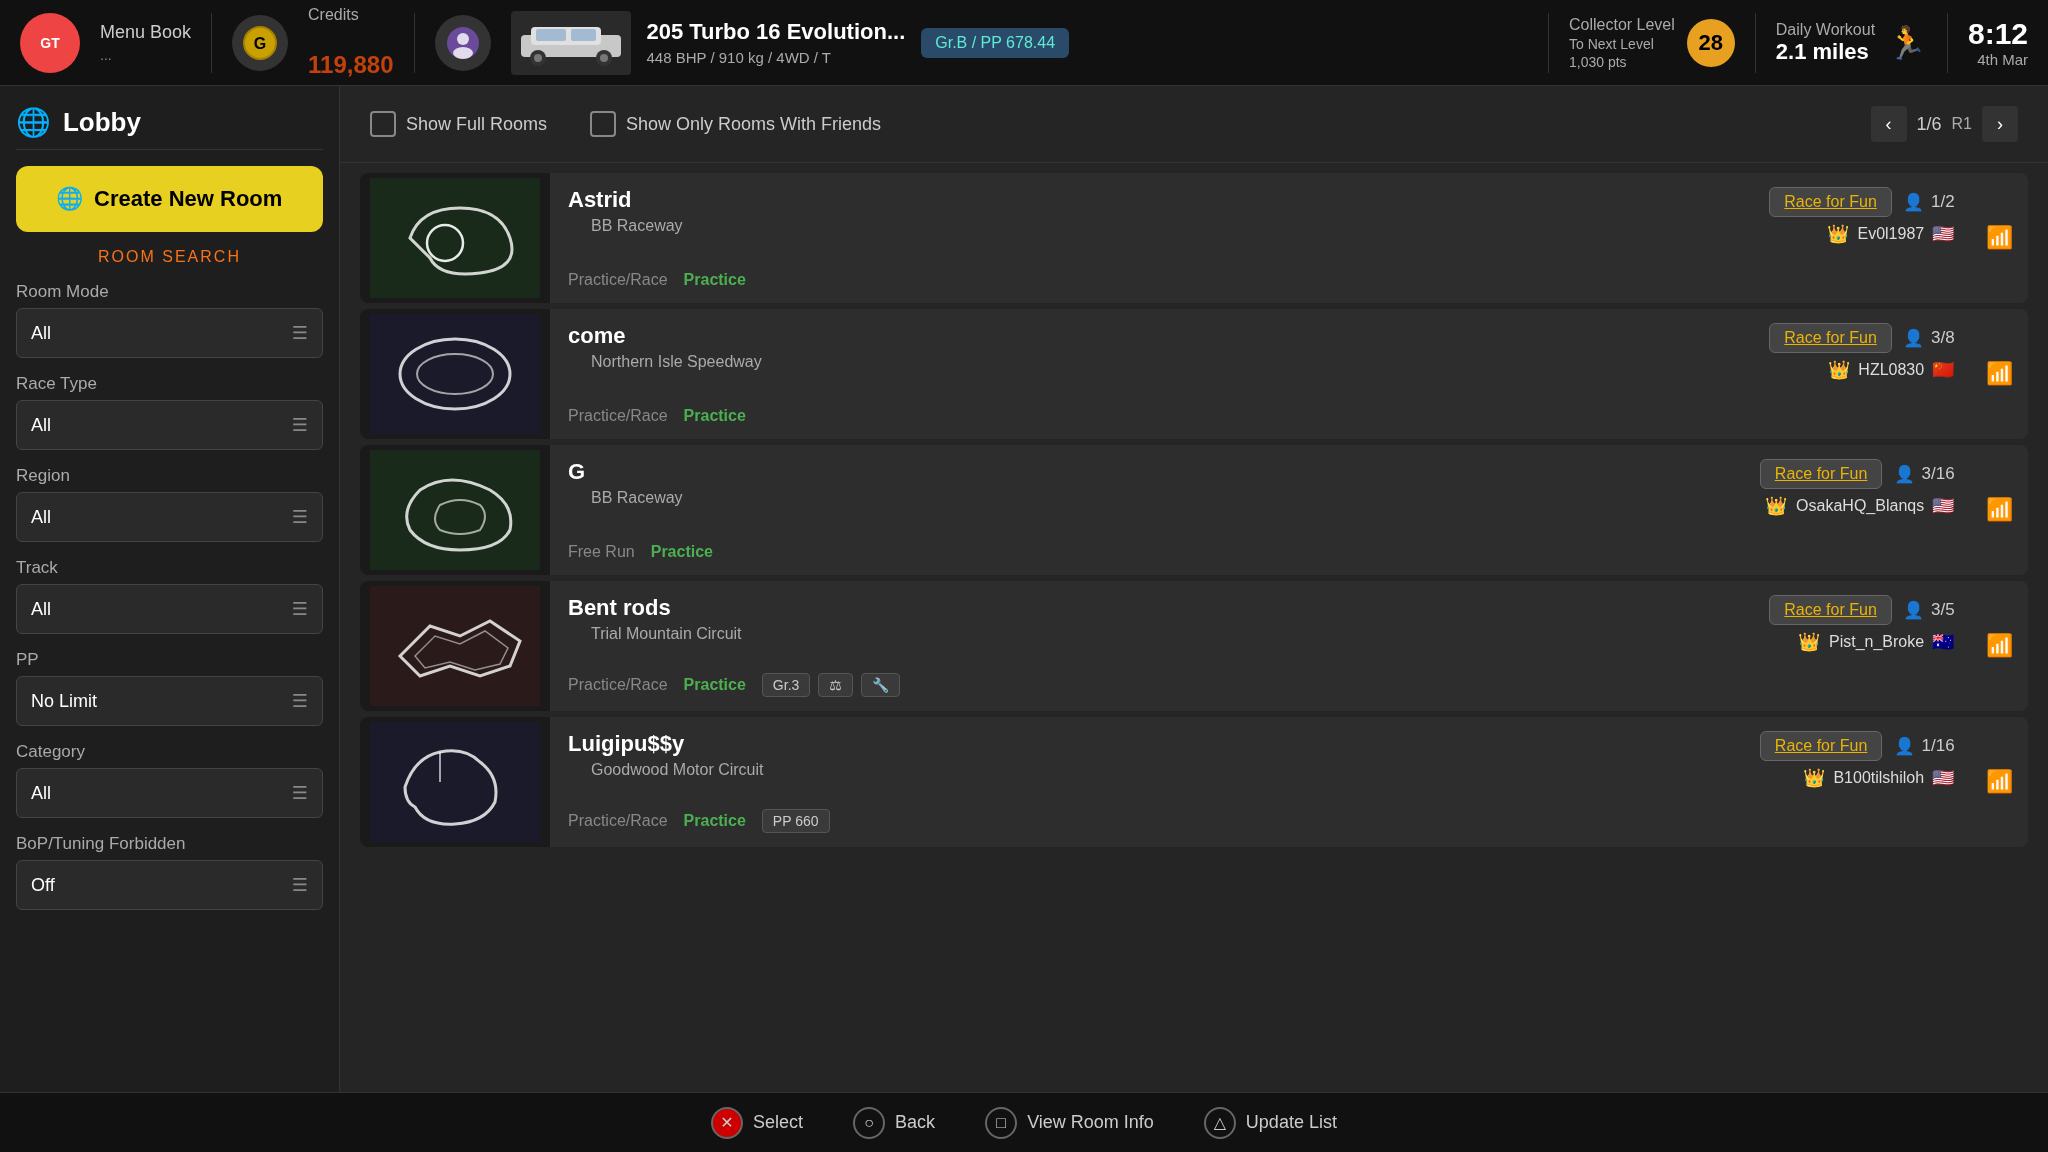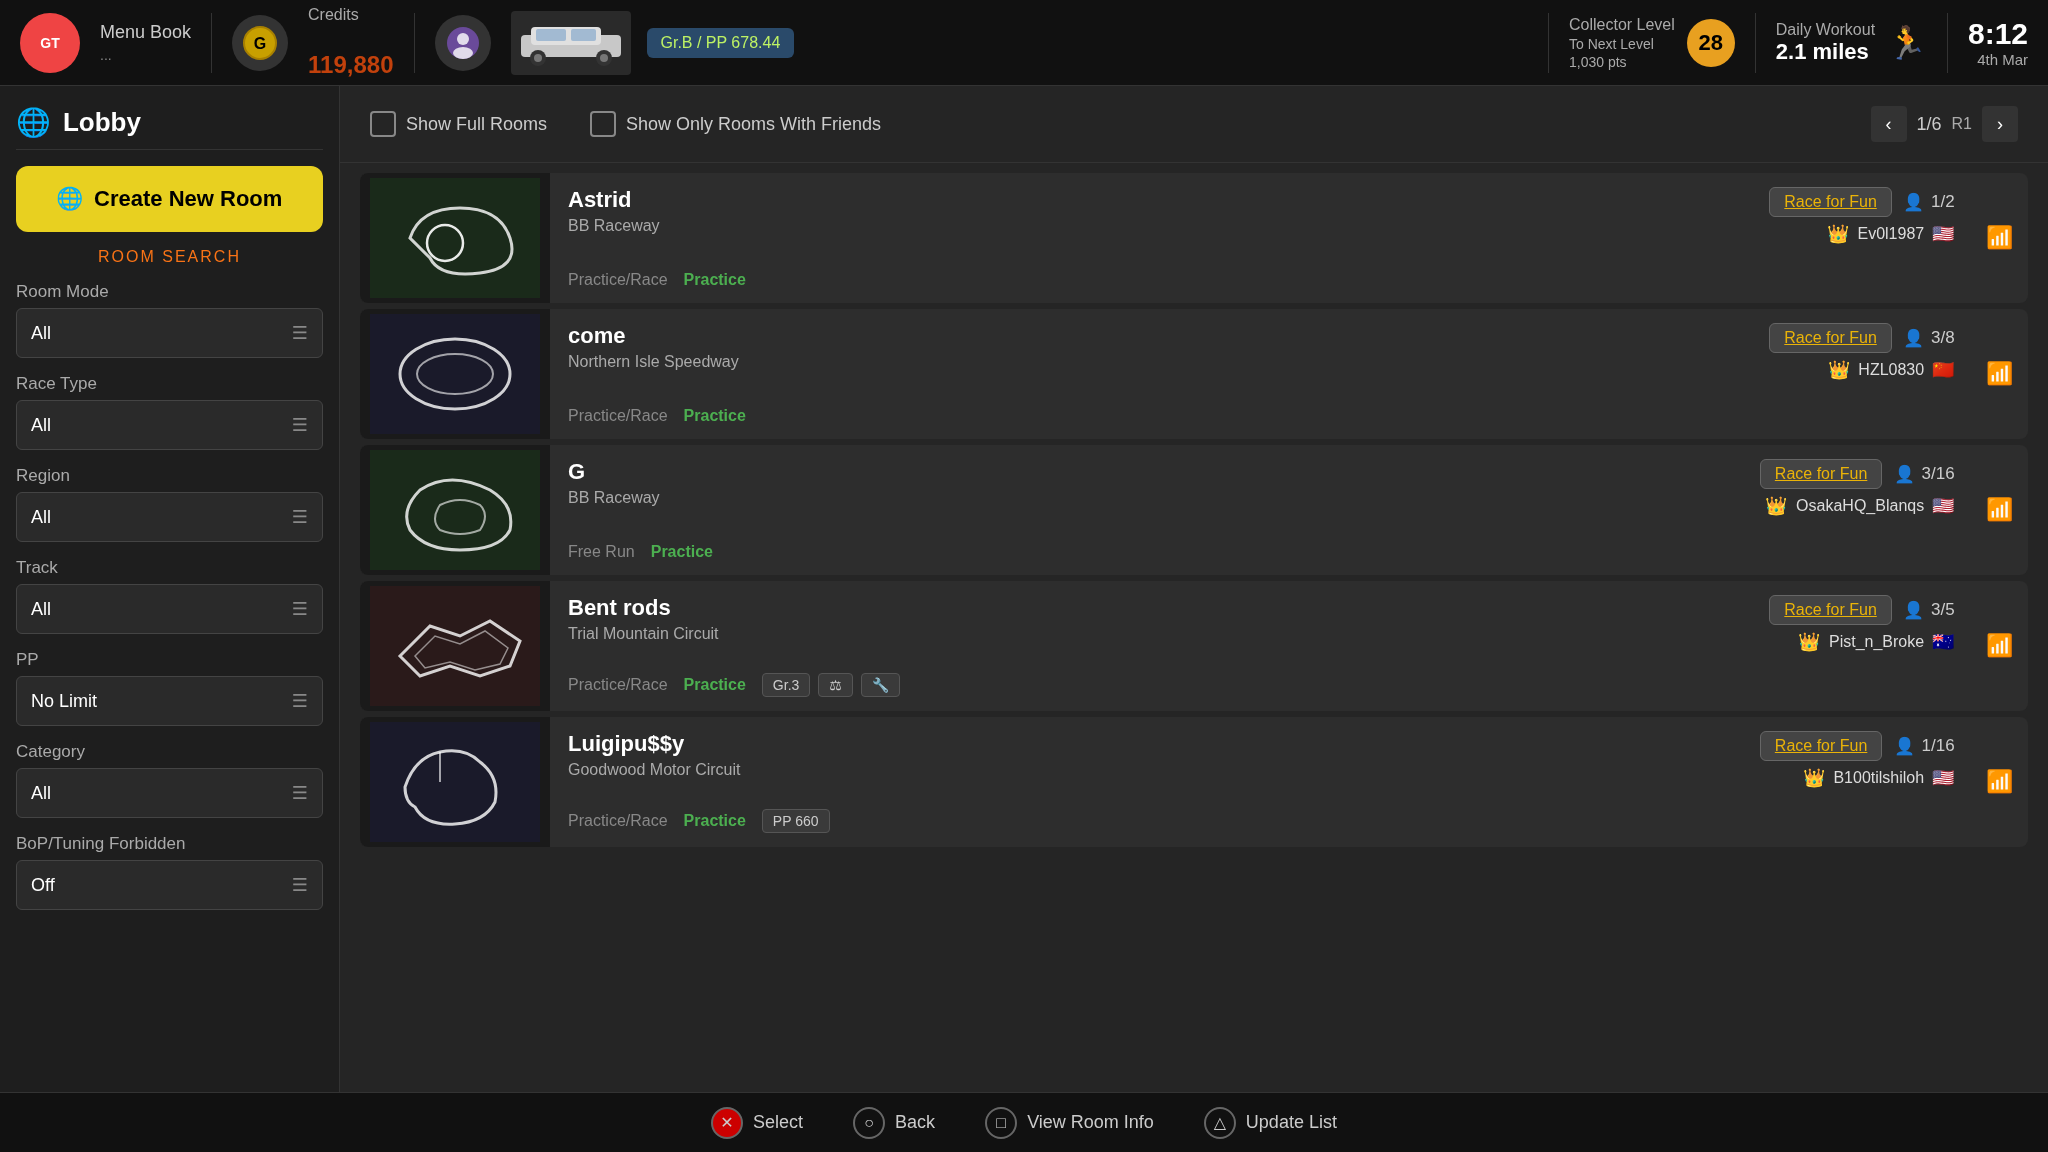--- a/index.html
+++ b/index.html
@@ -55,21 +55,21 @@
       width: 120px; height: 64px; background: #2a2a2a;
       border-radius: 4px; display: flex; align-items: center; justify-content: center;
       overflow: hidden;
     }
     .car-thumbnail svg { width: 110px; height: 55px; }
     .car-info { display: flex; flex-direction: column; gap: 4px; }
     .car-name { font-size: 22px; font-weight: bold; color: #fff; }
     .car-specs { font-size: 15px; color: #aaa; }
     .car-grade {
       background: #2a4a6a; border-radius: 6px; padding: 6px 14px;
-      font-size: 16px; color: #bef264; white-space: nowrap;
+      font-size: 16px; color: #5eead4; white-space: nowrap;
     }
     .topbar-collector {
       display: flex; flex-direction: column; align-items: flex-start; gap: 2px;
     }
     .topbar-collector .label { font-size: 16px; color: #aaa; }
     .topbar-collector .pts { font-size: 14px; color: #aaa; }
     .level-badge {
       width: 48px; height: 48px; background: #e8a020; border-radius: 50%;
       display: flex; align-items: center; justify-content: center;
       font-size: 22px; font-weight: bold; color: #000;
@@ -185,21 +185,21 @@
       display: flex; align-items: center; justify-content: center;
     }
     .room-info {
       flex: 1; padding: 14px 18px;
       display: flex; flex-direction: column; justify-content: space-between;
     }
     .room-top {
       display: flex; align-items: flex-start; justify-content: space-between;
     }
     .room-name { font-size: 22px; font-weight: bold; color: #fff; }
-    .room-track { font-size: 16px; color: #aaa; margin-top: 4px; }
+    .room-track { font-size: 16px; color: #aaa; margin-top: 4px; margin-left: 23px; }
     .room-right { display: flex; flex-direction: column; align-items: flex-end; gap: 6px; }
     .race-type-badge {
       background: #444; border-radius: 6px; padding: 5px 14px;
       font-size: 16px; color: #eab308; border: 1px solid #666; text-decoration: underline;
     }
     .room-players {
       font-size: 17px; color: #ccc; display: flex; align-items: center; gap: 6px;
     }
     .room-host {
       display: flex; align-items: center; gap: 8px; font-size: 16px; color: #ddd;
@@ -278,20 +278,24 @@
       <svg viewBox="0 0 110 55" xmlns="http://www.w3.org/2000/svg">
         <rect x="5" y="20" width="100" height="22" rx="4" fill="#c8c8c8"></rect>
         <rect x="15" y="12" width="70" height="18" rx="4" fill="#e0e0e0"></rect>
         <circle cx="22" cy="43" r="8" fill="#333"></circle>
         <circle cx="22" cy="43" r="4" fill="#777"></circle>
         <circle cx="88" cy="43" r="8" fill="#333"></circle>
         <circle cx="88" cy="43" r="4" fill="#777"></circle>
         <rect x="20" y="14" width="30" height="12" rx="2" fill="#88aacc" opacity="0.7"></rect>
         <rect x="55" y="14" width="25" height="12" rx="2" fill="#88aacc" opacity="0.7"></rect>
       </svg>
+    </div>
+    <div class="car-info">
+      <span class="car-name">205 Turbo 16 Evolution...</span>
+      <span class="car-specs">448 BHP / 910 kg / 4WD / T</span>
     </div>
     <div class="car-grade">Gr.B / PP 678.44</div>
   </div>
   <div class="topbar-divider"></div>
 
   <div style="display:flex; align-items:center; gap:12px;">
     <div class="topbar-collector">
       <span class="label">Collector Level</span>
       <span class="pts">To Next Level</span>
       <span class="pts">1,030 pts</span>

